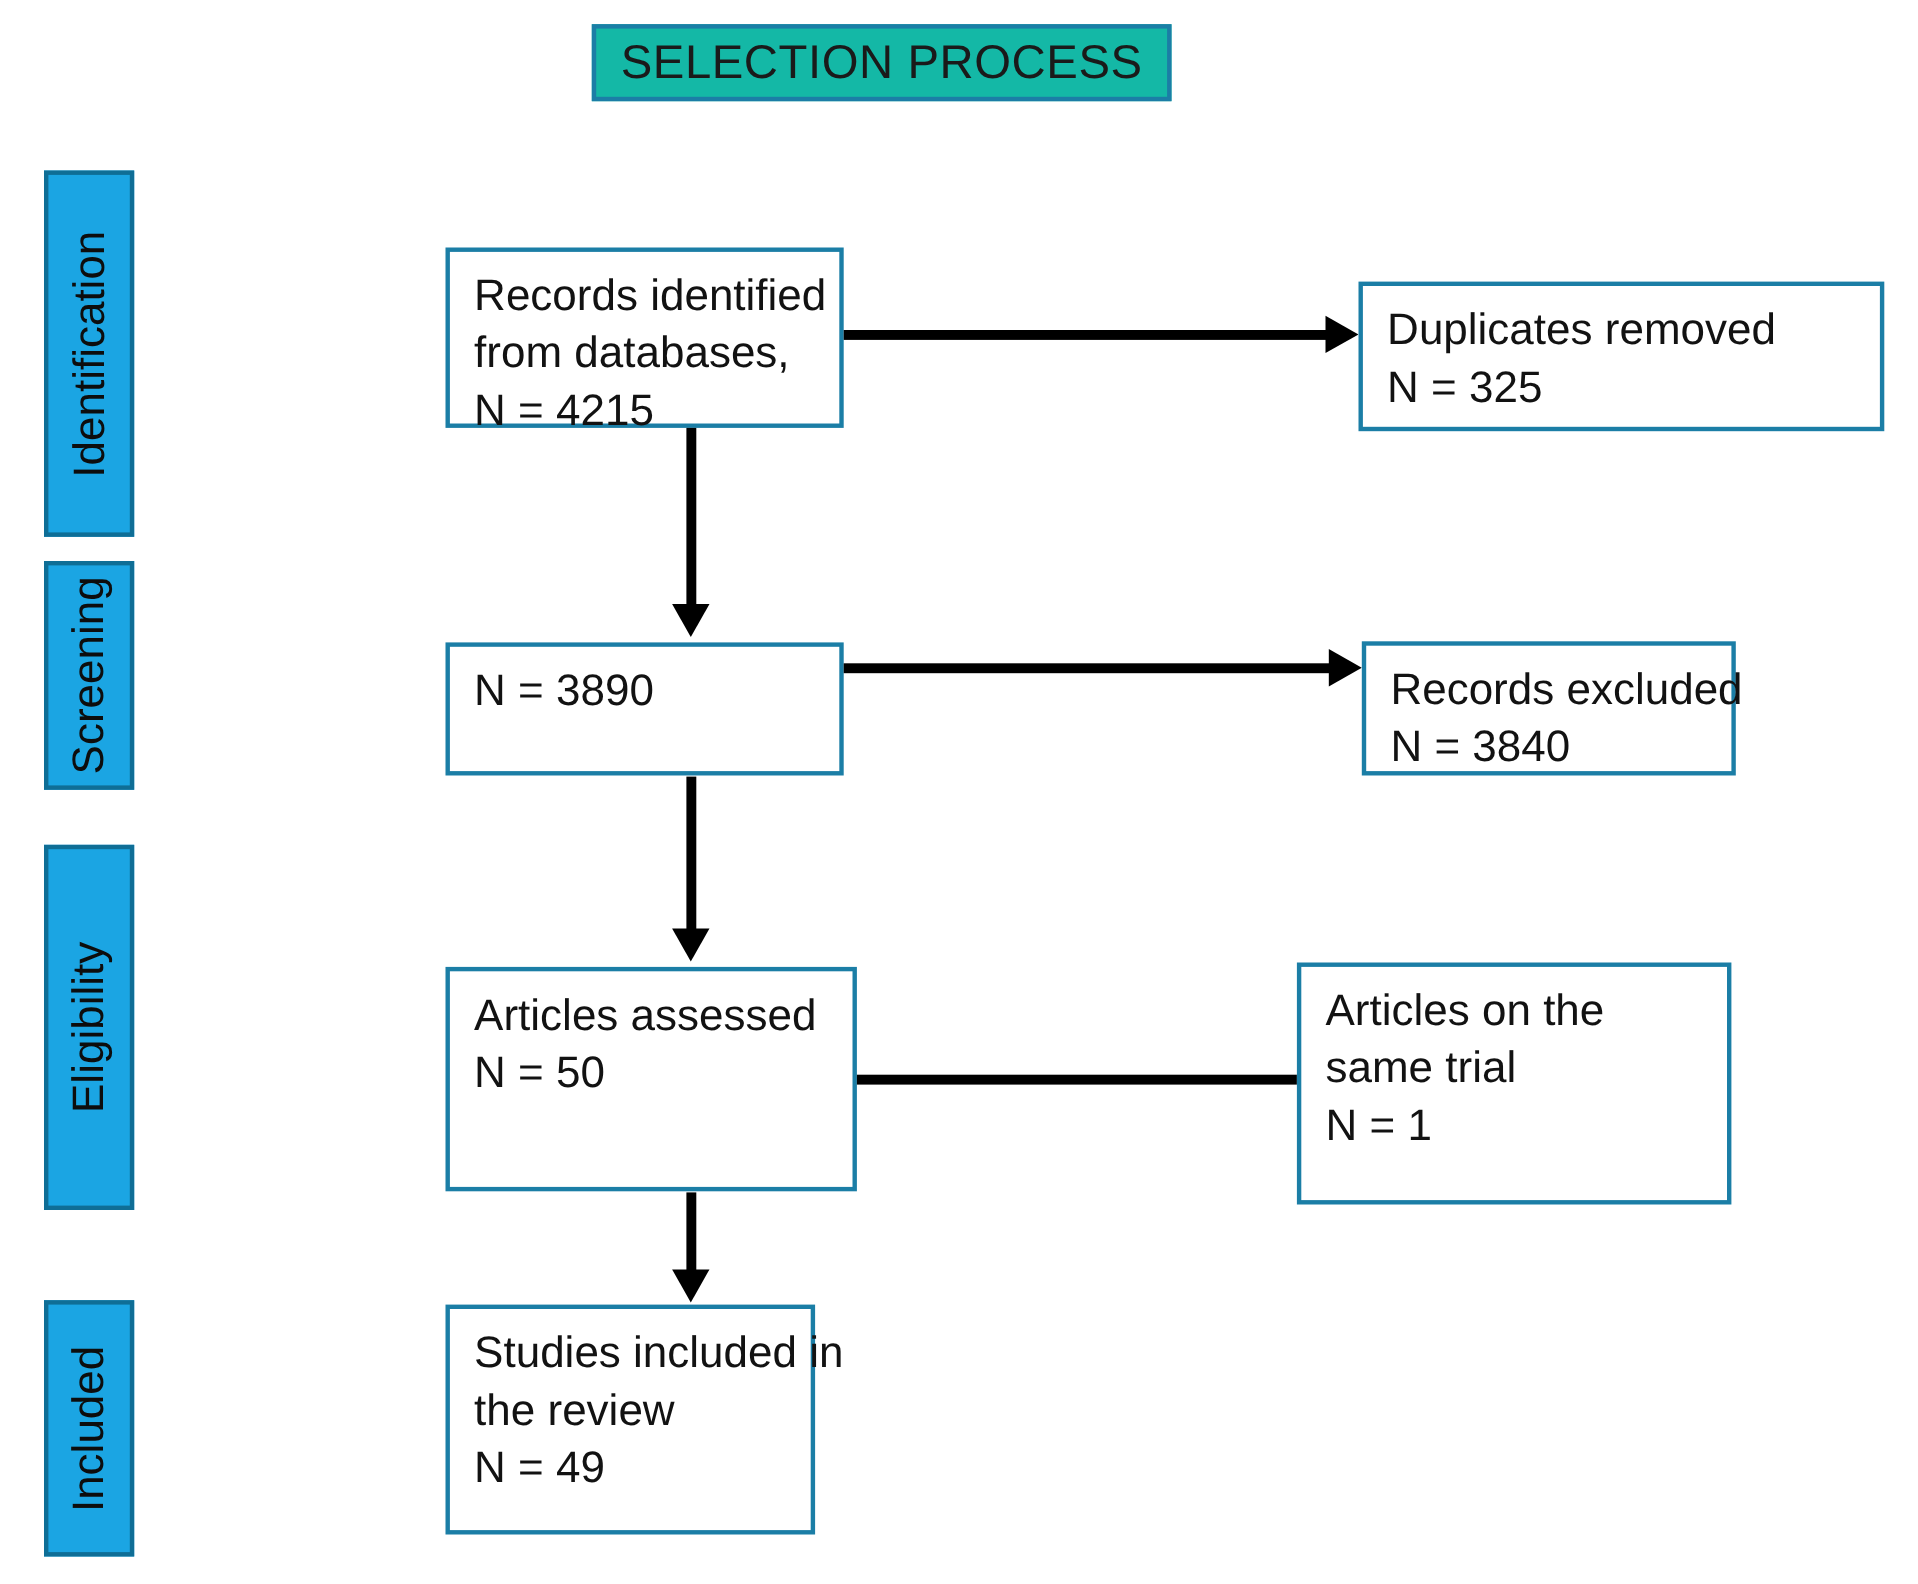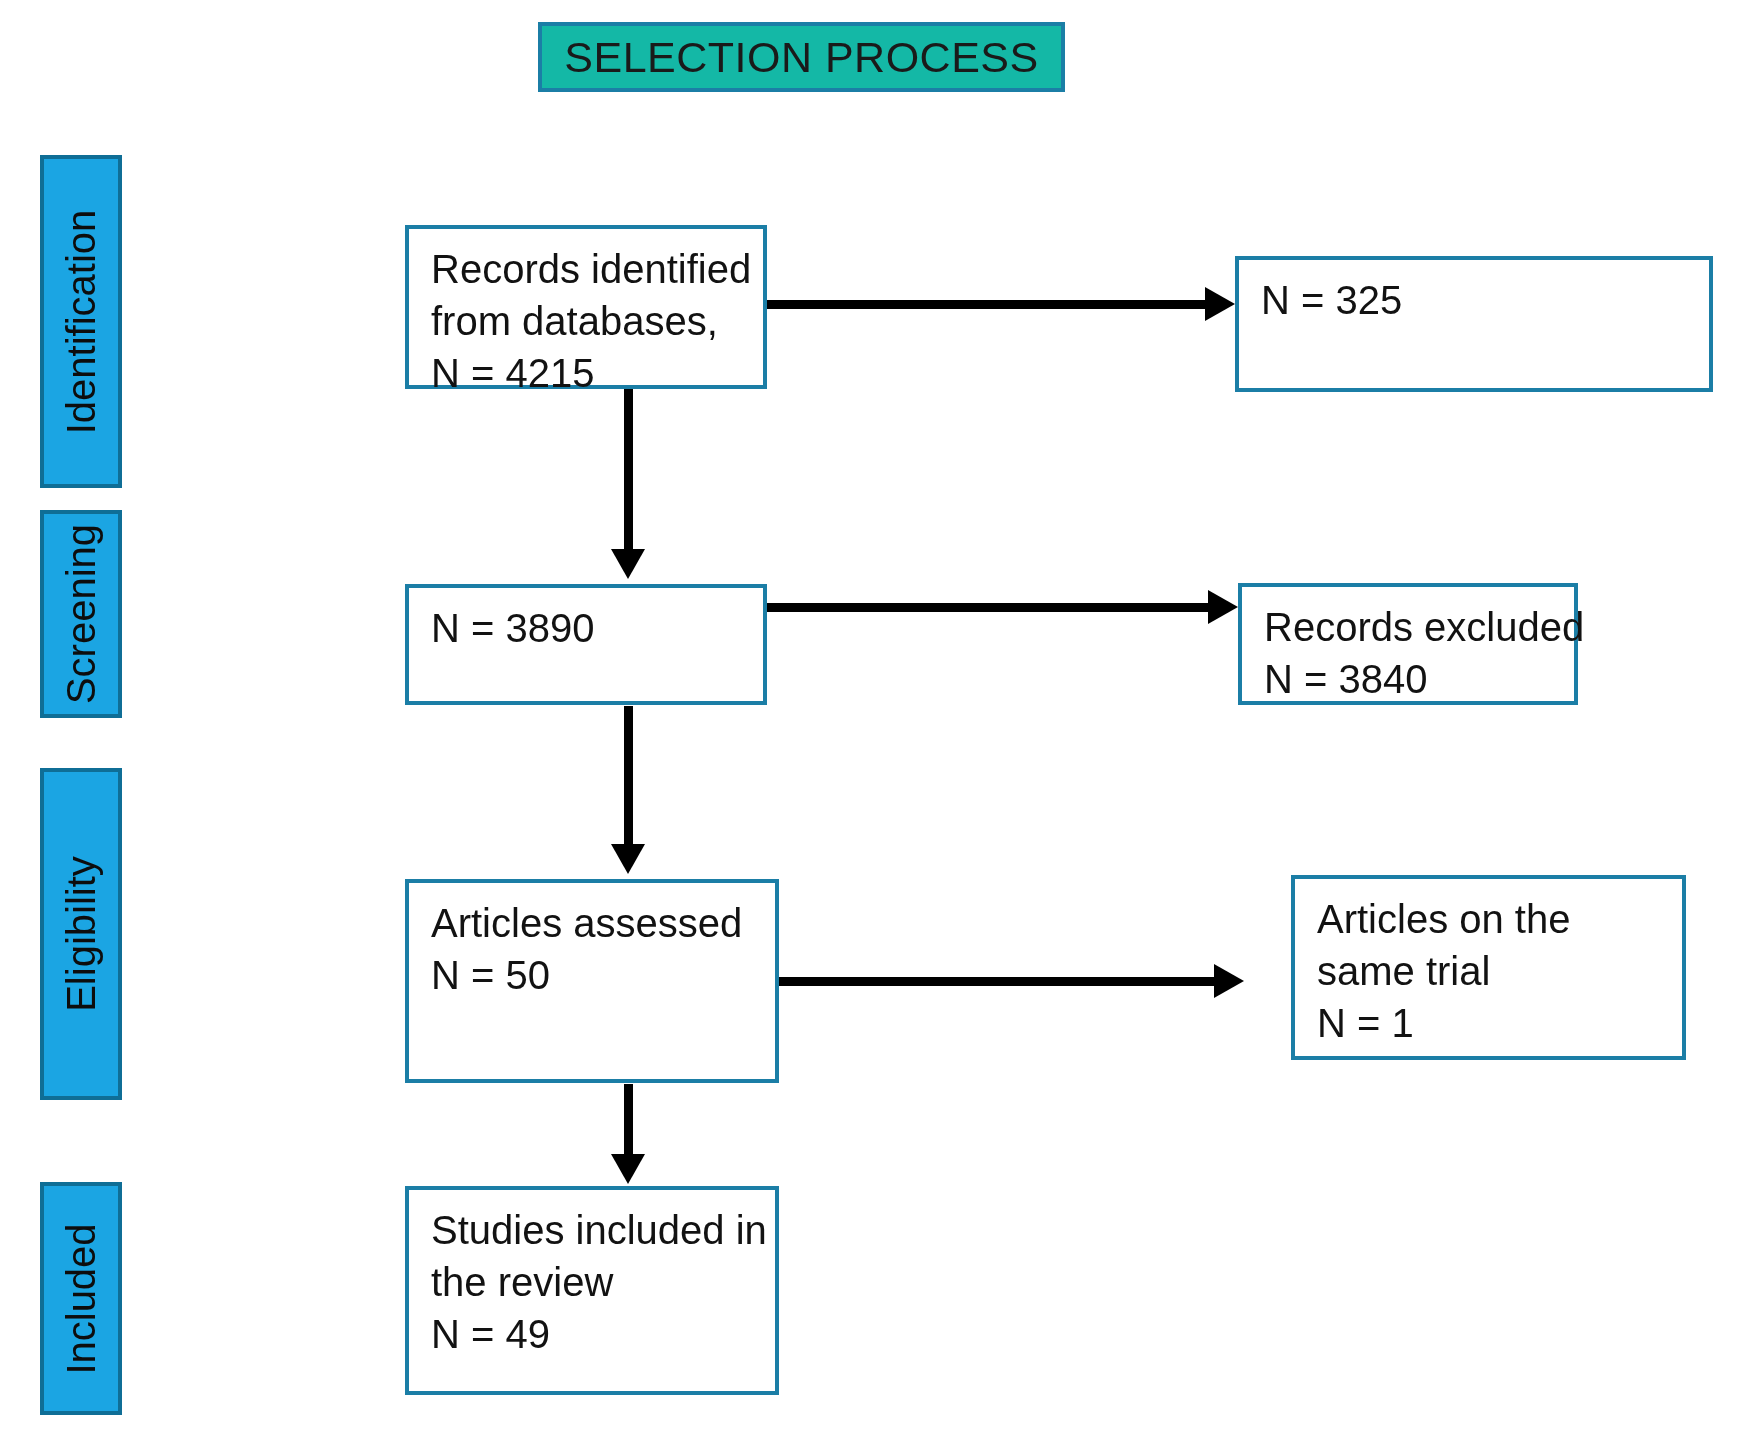--- a/index.html
+++ b/index.html
@@ -133,20 +133,21 @@
   <div class="flow-box" style="left:405px; top:225px; width:362px; height:164px;">
     <div class="line">Records identified</div>
     <div class="line">from databases,</div>
     <div class="line">N = 4215</div>
   </div>
 
   <div class="conn conn-h" style="left:767px; top:300px; width:440px;"></div>
   <div class="arrowhead arrow-right" style="left:1205px; top:287px;"></div>
 
   <div class="flow-box" style="left:1235px; top:256px; width:478px; height:136px;">
+    <div class="line">Duplicates removed</div>
     <div class="line">N = 325</div>
   </div>
 
   <div class="conn conn-v" style="left:624px; top:389px; height:162px;"></div>
   <div class="arrowhead arrow-down" style="left:611px; top:549px;"></div>
 
   <div class="flow-box" style="left:405px; top:584px; width:362px; height:121px;">
     <div class="line">N = 3890</div>
   </div>
 
@@ -162,28 +163,28 @@
   <div class="arrowhead arrow-down" style="left:611px; top:844px;"></div>
 
   <div class="flow-box" style="left:405px; top:879px; width:374px; height:204px;">
     <div class="line">Articles assessed</div>
     <div class="line">N = 50</div>
   </div>
 
   <div class="conn conn-h" style="left:779px; top:977px; width:437px;"></div>
   <div class="arrowhead arrow-right" style="left:1214px; top:964px;"></div>
 
-  <div class="flow-box" style="left:1291px; top:875px; width:395px; height:185px;">
+  <div class="flow-box" style="left:1179px; top:875px; width:395px; height:220px;">
     <div class="line">Articles on the</div>
     <div class="line">same trial</div>
     <div class="line">N = 1</div>
   </div>
 
   <div class="conn conn-v" style="left:624px; top:1084px; height:72px;"></div>
   <div class="arrowhead arrow-down" style="left:611px; top:1154px;"></div>
 
-  <div class="flow-box" style="left:405px; top:1186px; width:374px; height:209px;">
+  <div class="flow-box" style="left:405px; top:1186px; width:336px; height:209px;">
     <div class="line">Studies included in</div>
     <div class="line">the review</div>
     <div class="line">N = 49</div>
   </div>
 
 </div>
 
 </body></html>

